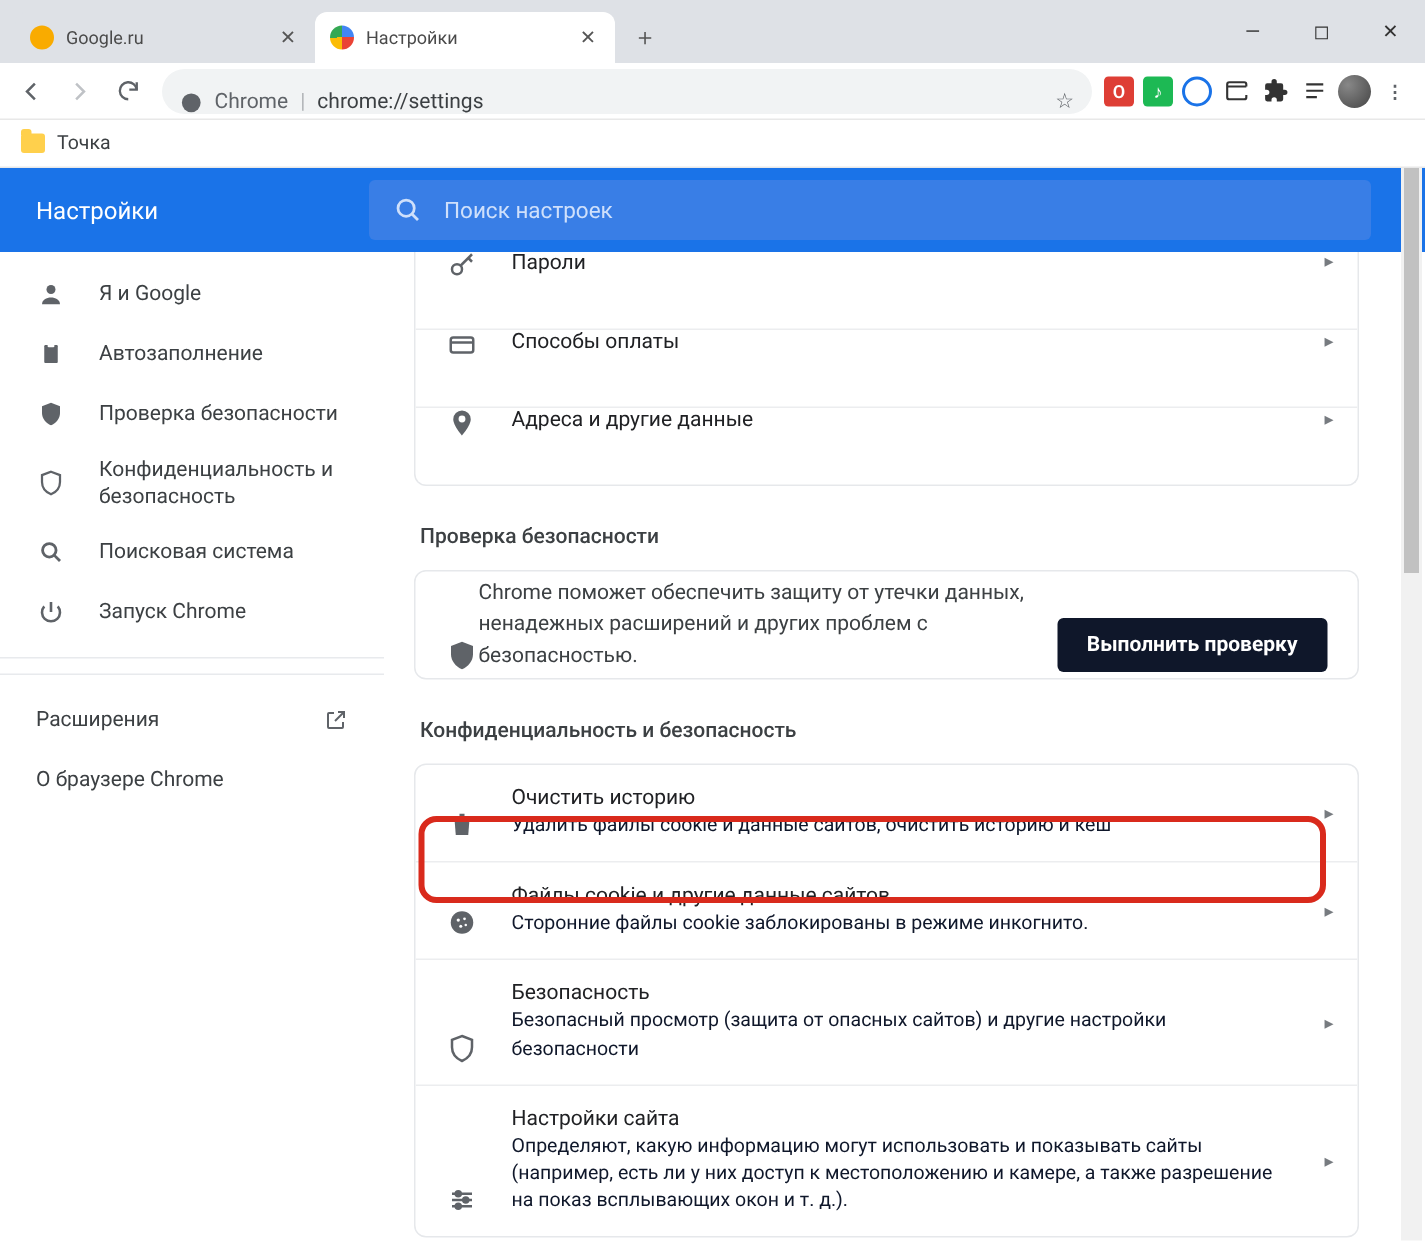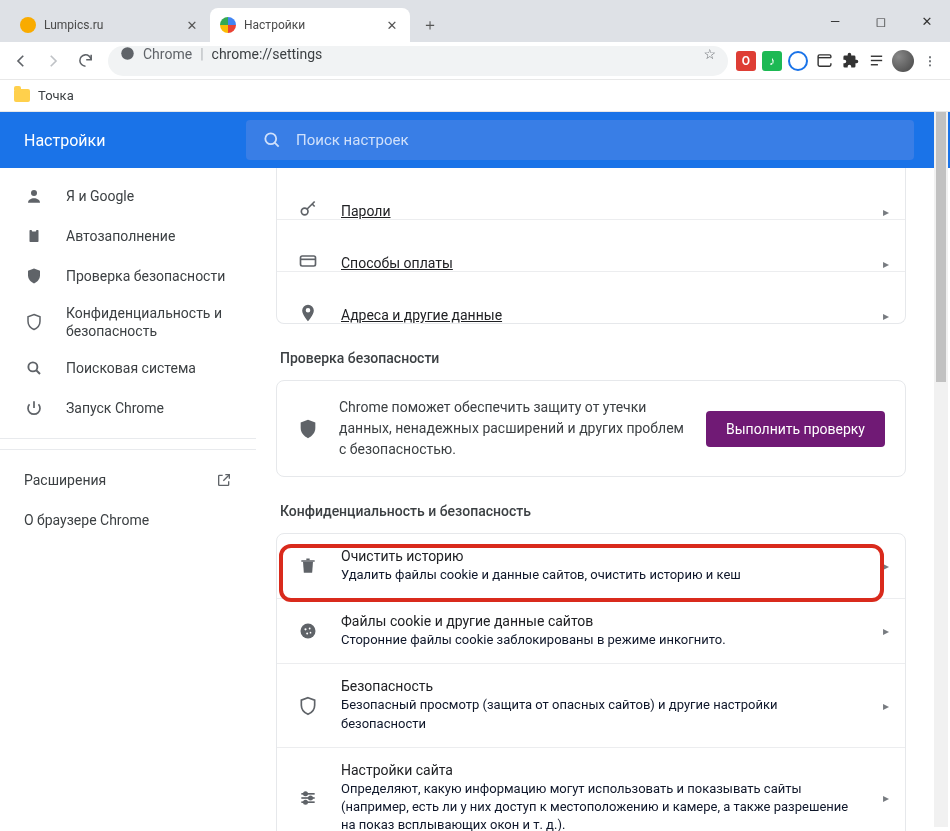--- a/index.html
+++ b/index.html
@@ -13,21 +13,21 @@
   .tab .favicon { width: 16px; height: 16px; border-radius: 50%; margin-right: 8px; flex: 0 0 auto; }
   .tab .close { margin-left: auto; width: 16px; height: 16px; display: flex; align-items: center; justify-content: center; color: #555; font-size: 13px; cursor: pointer; }
   .newtab { width: 28px; height: 28px; display: flex; align-items: center; justify-content: center; color: #555; margin-left: 6px; margin-bottom: 3px; cursor: pointer; font-size: 16px; }
   .win-controls { position: absolute; right: 0; top: 0; height: 100%; display: flex; }
   .win-btn { width: 46px; display: flex; align-items: center; justify-content: center; color: #333; font-size: 13px; cursor: pointer; }
 
   
   .toolbar { background: #fff; height: 38px; display: flex; align-items: center; padding: 0 6px; border-bottom: 1px solid #e8e8e8; gap: 2px; }
   .tbtn { width: 30px; height: 30px; display: flex; align-items: center; justify-content: center; color: #5f6368; border-radius: 50%; cursor: pointer; }
   .tbtn.disabled { color: #bfc2c6; }
-  .omnibox { flex: 1; height: 30px; background: #f1f3f4; border-radius: 15px; display: flex; align-items: flex-start; padding: 0 12px; font-size: 14px; color: #5f6368; gap: 8px; margin: 0 6px; }
+  .omnibox { flex: 1; height: 30px; background: #f1f3f4; border-radius: 15px; display: flex; align-items: flex-end; padding: 0 12px; font-size: 14px; color: #5f6368; gap: 8px; margin: 0 6px; }
   .omnibox .sect { color: #5f6368; }
   .omnibox .divider { color: #b0b3b7; }
   .omnibox .url { color: #3b3f42; }
   .ext-icons { display: flex; align-items: center; gap: 6px; padding-right: 4px; }
   .ext { width: 20px; height: 20px; display: flex; align-items: center; justify-content: center; border-radius: 3px; font-size: 12px; font-weight: 600; }
   .avatar-dot { width: 22px; height: 22px; border-radius: 50%; background: radial-gradient(circle at 30% 30%, #888, #444); }
 
   .bookbar { background: #fff; height: 32px; display: flex; align-items: center; padding: 0 14px; gap: 8px; border-bottom: 1px solid #e8e8e8; font-size: 13px; color: #3c4043; }
   .folder-icon { width: 16px; height: 13px; background: #ffd04c; border-radius: 2px; position: relative; }
   .folder-icon::before { content: ""; position: absolute; top: -3px; left: 0; width: 7px; height: 4px; background: #ffd04c; border-radius: 2px 2px 0 0; }
@@ -47,48 +47,48 @@
   .side-item { display: flex; align-items: center; height: 40px; padding: 0 24px; font-size: 14px; color: #3c4043; gap: 22px; cursor: pointer; }
   .side-item .icon-slot { width: 20px; flex: 0 0 20px; display: flex; align-items: center; justify-content: center; color: #5f6368; }
   .side-item.twoline { height: 52px; }
   .side-sep { height: 1px; background: #e8eaed; margin: 10px 0; }
   .side-row2 { display: flex; align-items: center; justify-content: space-between; height: 40px; padding: 0 24px; font-size: 14px; color: #3c4043; cursor: pointer; }
   .external-box { display: flex; align-items: center; }
 
   .main { flex: 1; padding: 0 44px 20px 20px; overflow-y: hidden; color: #202124; }
 
   .card { background: #fff; border: 1px solid #e6e8eb; border-radius: 8px; overflow: hidden; }
-  .row { display: flex; align-items: flex-end; padding: 0 20px; height: 52px; font-size: 14px; color: #202124; cursor: pointer; position: relative; text-decoration: underline; }
+  .row { display: flex; align-items: flex-start; padding: 0 20px; height: 52px; font-size: 14px; color: #202124; cursor: pointer; position: relative; }
   .row + .row { border-top: 1px solid #ecedef; }
   .row .ricon { width: 22px; flex: 0 0 22px; margin-right: 22px; color: #5f6368; display:flex; align-items:center; justify-content:center; }
   .row .chev { position: absolute; right: 16px; color: #777b80; font-size: 12px; }
-  .row-multi { display: flex; align-items: center; padding: 14px 20px; cursor: pointer; position: relative; font-size: 13px; }
+  .row-multi { display: flex; align-items: flex-end; padding: 14px 20px; cursor: pointer; position: relative; font-size: 13px; }
   .row-multi + .row-multi { border-top: 1px solid #ecedef; }
   .row-multi .ricon { width: 22px; flex: 0 0 22px; margin-right: 22px; color: #5f6368; display:flex; align-items:center; justify-content:center; }
   .row-multi .texts .t1 { color: #202124; font-size: 14px; margin-bottom: 2px; }
   .row-multi .texts .t2 { color: #0f172a; font-size: 13px; line-height: 1.4; max-width: 520px; }
   .row-multi .chev { position: absolute; right: 16px; top: 50%; transform: translateY(-50%); color: #777b80; font-size: 12px; }
 
   .section-title { font-size: 14px; color: #3c4043; margin: 26px 0 14px 4px; font-weight: 500; }
 
-  .safety-card { display: flex; align-items: center; gap: 20px; padding: 16px 20px; }
+  .safety-card { display: flex; align-items: flex-end; padding: 4px 20px; }
   .safety-text { color: #3c4043; font-size: 14px; line-height: 1.5; flex: 1; }
-  .btn-primary { background: #701a75; color: #fff; font-size: 14px; font-weight: 400; border: none; border-radius: 4px; padding: 10px 20px; cursor: pointer; white-space: nowrap; }
+  .btn-primary { background: #0f172a; color: #fff; font-size: 14px; font-weight: 700; border: none; border-radius: 4px; padding: 10px 20px; cursor: pointer; white-space: nowrap; }
 
   .highlight-box { position: absolute; border: 4px solid #d92a1c; border-radius: 12px; pointer-events: none; }
 
   svg { display: block; }
 </style>
 </head>
 <body>
 
 <div class="titlebar">
   <div class="tab inactive">
     <span class="favicon" style="background:#f9ab00"></span>
-    <span>Lumpics.ru</span>
+    <span>Google.ru</span>
     <span class="close">✕</span>
   </div>
   <div class="tab active">
     <span class="favicon" style="background:conic-gradient(#4285f4 0 90deg,#ea4335 0 180deg,#fbbc05 0 270deg,#34a853 0)"></span>
     <span>Настройки</span>
     <span class="close">✕</span>
   </div>
   <div class="newtab">＋</div>
   <div class="win-controls">
     <div class="win-btn">—</div>

